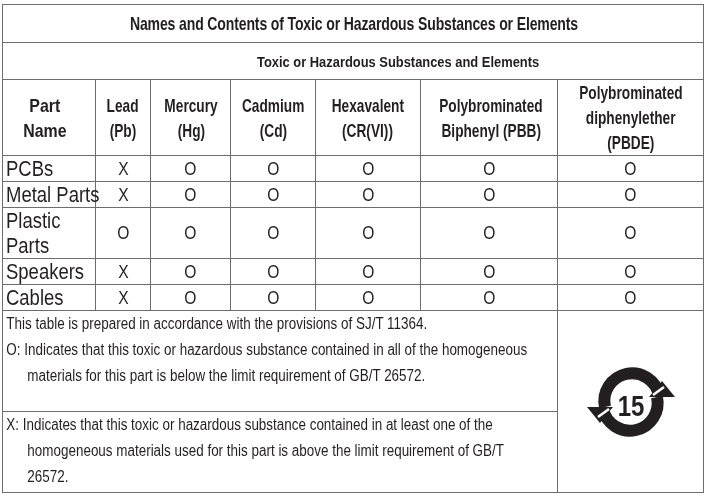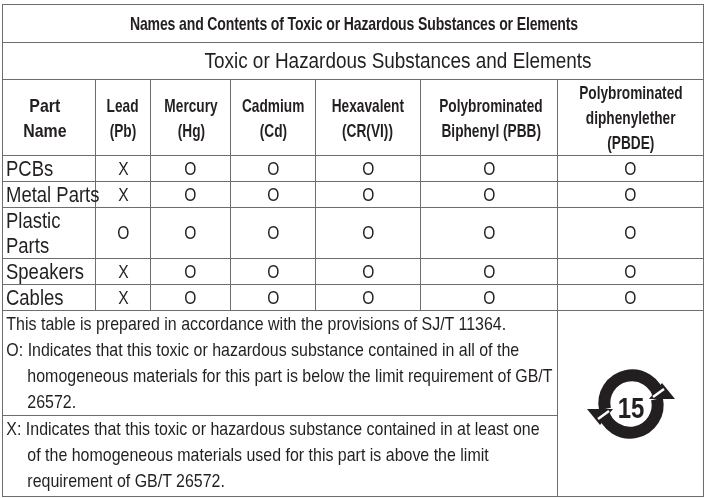--- a/index.html
+++ b/index.html
@@ -2,33 +2,33 @@
 <html><head>
 <meta charset="utf-8">
 <style>
   html, body { margin:0; padding:0; background:#ffffff; }
   body { width:705px; height:498px; position:relative; overflow:hidden;
          font-family:"Liberation Sans", "DejaVu Sans", sans-serif; color:#231f20; }
   .frame { position:absolute; left:2px; top:4px; width:700px; height:490px; box-sizing:border-box; }
   table.rohs { border-collapse:collapse; width:701px; table-layout:fixed; }
   table.rohs td { border:1.5px solid #6d6d6d; padding:0; text-align:center; vertical-align:middle; }
   .title { height:37px; font-weight:bold; font-size:19px; transform:scaleX(0.86); letter-spacing:-0.2px; }
-  .subtitle { height:36px; font-weight:normal; font-size:22px; }
+  .subtitle { height:36px; font-weight:bold; font-size:15px; }
   .sub-inner { display:inline-block; transform:scaleX(0.86); margin-left:90px; }
   .hdr { height:75px; font-weight:bold; font-size:18.5px; line-height:25px; }
   .hdr span { display:inline-block; transform:scaleX(0.86); }
   .hdr.partname { text-align:center; }
   .hdr.partname span { transform-origin:left center; margin-left:4px; }
   .cell { font-size:19px; height:24px; }
   .cell span { display:inline-block; transform:scaleX(0.82); }
   .pname { text-align:left !important; font-size:22px; line-height:25px; }
   .pname span { display:inline-block; transform:scaleX(0.84); transform-origin:left center; margin-left:3px; white-space:nowrap; }
   .tall { height:50px; }
   .pname.tall span { white-space:normal; width:90px; }
-  .note { text-align:left !important; vertical-align:top !important; font-size:19px; line-height:26px; padding:0; }
+  .note { text-align:left !important; vertical-align:top !important; font-size:16px; line-height:26px; padding:0; }
   .note-inner { transform:scaleX(0.84); transform-origin:left top; width:650px; padding-left:4px; }
   .hang { padding-left:25px; text-indent:-25px; }
   .logo-cell { vertical-align:middle;margin-top:32px; }
   .logo { width:96px; height:82px; display:block; margin:0 auto; }
 </style>
 </head>
 <body>
 
 <div class="frame">
 <table class="rohs">

